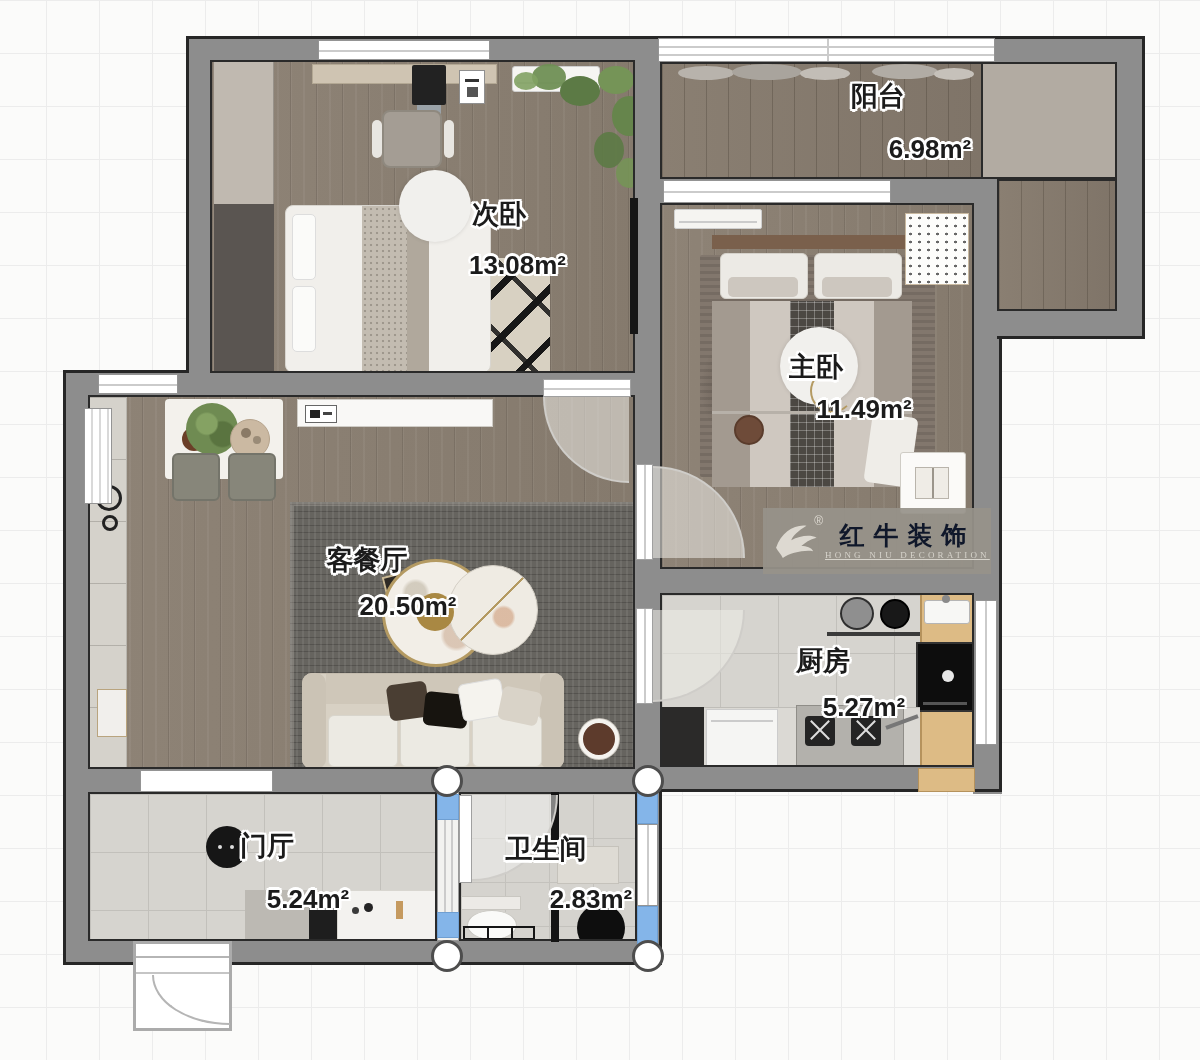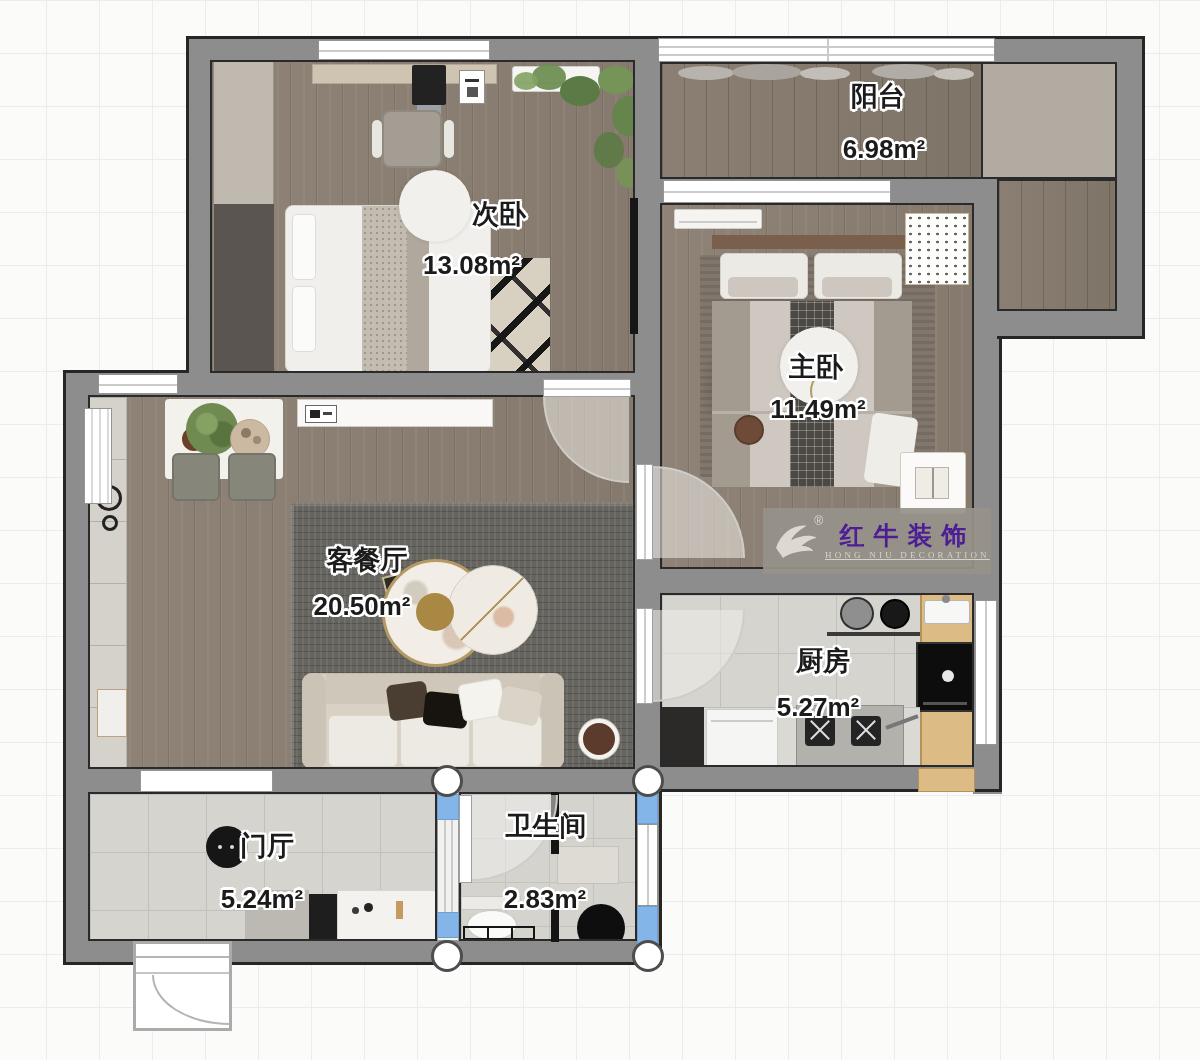--- a/index.html
+++ b/index.html
@@ -26,21 +26,21 @@
     background-size:44px 44px;}
   .win{background:#fff;border:1px solid #949494;}
   .wline{background:#cbcbcb;}
   .leaf{background:#fff;border:1px solid #a0a0a0;}
   .arc{background:rgba(238,236,232,.55);border:0 solid #cfcdc9;}
   .pillar{width:32px;height:32px;border-radius:50%;background:#fff;border:3px solid #4d4d4d;}
   .blue{background:#84b5e9;border:1px solid #6f9fd2;}
   .lbl{position:absolute;transform:translate(-50%,-50%);color:#1b1b1b;font-weight:bold;white-space:nowrap;
     text-shadow:-2px -2px 0 #fff,2px -2px 0 #fff,-2px 2px 0 #fff,2px 2px 0 #fff,0 -2.5px 0 #fff,0 2.5px 0 #fff,-2.5px 0 0 #fff,2.5px 0 0 #fff;}
   .lbl-name{font-size:27px;}
-  .lbl-area{font-size:26px;}
+  .lbl-area{font-size:26px;margin-left:46px;}
   .disc{border-radius:50%;background:#f1f0ed;box-shadow:0 0 4px rgba(0,0,0,.12);}
   .circ{border-radius:50%;}
 </style>
 </head>
 <body>
 
 <div id="plan">
 
   <div class="abs wall" style="left:186px;top:36px;width:959px;height:26px;"></div>
   <div class="abs wall" style="left:186px;top:36px;width:26px;height:341px;"></div>
@@ -313,29 +313,29 @@
   <div class="lbl lbl-name" style="left:878px;top:96px;">阳台</div>
   <div class="lbl lbl-area" style="left:884px;top:149px;">6.98m²</div>
   <div class="lbl lbl-name" style="left:816px;top:367px;">主卧</div>
   <div class="lbl lbl-area" style="left:818px;top:409px;">11.49m²</div>
   <div class="lbl lbl-name" style="left:367px;top:560px;">客餐厅</div>
   <div class="lbl lbl-area" style="left:362px;top:606px;">20.50m²</div>
   <div class="lbl lbl-name" style="left:823px;top:661px;">厨房</div>
   <div class="lbl lbl-area" style="left:818px;top:707px;">5.27m²</div>
   <div class="lbl lbl-name" style="left:267px;top:846px;">门厅</div>
   <div class="lbl lbl-area" style="left:262px;top:899px;">5.24m²</div>
-  <div class="lbl lbl-name" style="left:546px;top:826px;">卫生间</div>
+  <div class="lbl lbl-name" style="left:546px;top:849px;">卫生间</div>
   <div class="lbl lbl-area" style="left:545px;top:899px;">2.83m²</div>
 
   <div class="abs" style="left:763px;top:508px;width:228px;height:66px;background:rgba(151,146,138,.93);display:flex;align-items:center;padding:0 8px;">
     <div class="abs" style="position:relative;width:54px;height:54px;flex:0 0 54px;">
       <svg width="54" height="54" viewBox="0 0 64 64" style="display:block;">
         <path d="M6 40 C12 22 28 12 42 14 C32 20 26 26 24 31 C34 26 46 24 54 28 C46 30 40 34 36 38 C42 38 48 40 50 44 C40 42 22 46 14 52 C12 48 8 44 6 40 Z" fill="#ddd9d1"></path>
       </svg>
       <span style="position:absolute;right:2px;top:0;color:#ddd9d1;font-size:12px;">®</span>
     </div>
     <div style="flex:1;text-align:center;">
-      <div style="color:#4c1d95;font-size:25px;font-weight:bold;letter-spacing:9px;line-height:1.1;white-space:nowrap;">红牛装饰</div>
+      <div style="color:#0f172a;font-size:25px;font-weight:bold;letter-spacing:9px;line-height:1.1;white-space:nowrap;">红牛装饰</div>
       <div style="color:#d6d3cb;font-size:9px;letter-spacing:3.2px;font-family:'Liberation Serif','DejaVu Serif',serif;white-space:nowrap;text-decoration:underline;">HONG NIU DECORATION</div>
     </div>
   </div>
 
 </div>
 
 </body></html>

